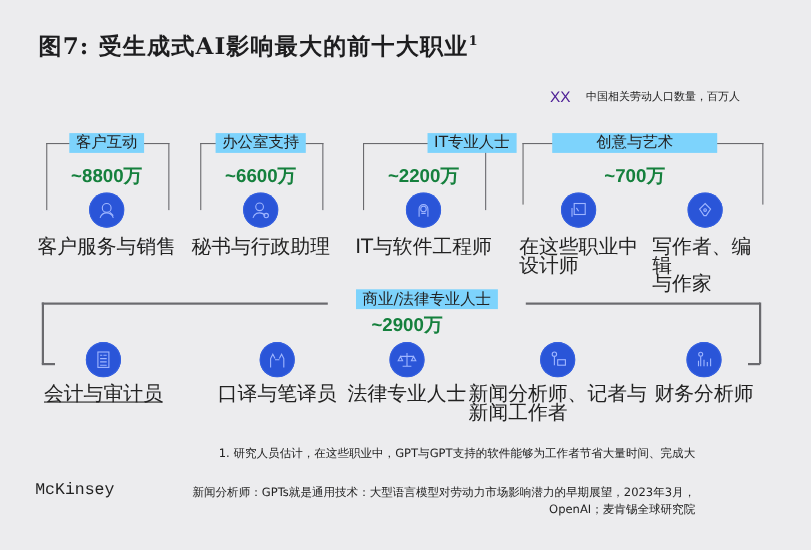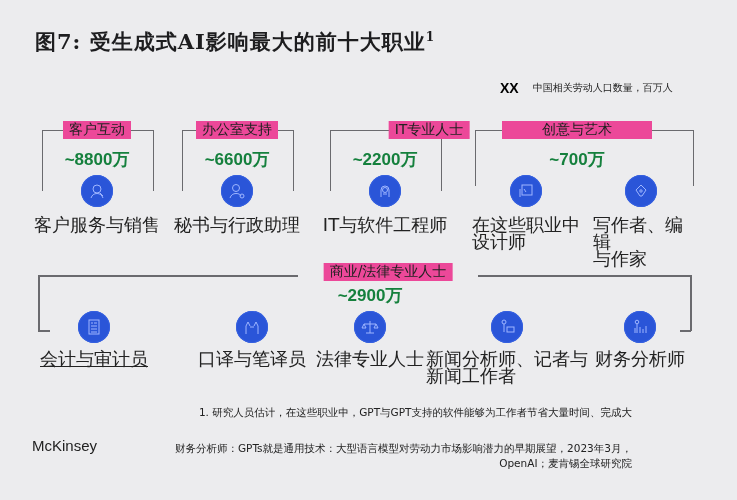--- a/index.html
+++ b/index.html
@@ -11,29 +11,29 @@
     position: relative;
   }
   .abs { position: absolute; }
   .title {
     left: 35px; top: 28px; font-size: 21px; font-weight: bold;
     letter-spacing: 1px; white-space: nowrap;
     font-family: "DejaVu Serif", serif;
   }
   .title sup { font-size: 12px; vertical-align: super; }
   .legend { left: 500px; top: 80px; display: flex; align-items: center; gap: 14px; white-space: nowrap; }
-  .legend-key { color: #000000; font-weight: bold; font-size: 14px; font-family: "Liberation Sans", sans-serif; }
+  .legend-key { color: #4c1d95; font-weight: normal; font-size: 14px; font-family: "Liberation Sans", sans-serif; }
   .legend-text { font-size: 10px; color: #222; }
 
   .bracket {
     position: absolute; border-top: 1.5px solid #6a6a6e;
     border-left: 1.5px solid #6a6a6e; border-right: 1.5px solid #6a6a6e;
   }
   .group-title {
-    position: absolute; font-size: 14px; background: #ec4899; padding: 0 6px;
+    position: absolute; font-size: 14px; background: #7dd3fc; padding: 0 6px;
     transform: translate(-50%, -50%); white-space: nowrap; color: #222;
   }
   .group-num {
     position: absolute; font-size: 17px; font-weight: bold; color: #15803d;
     transform: translateX(-50%); white-space: nowrap;
     font-family: "Liberation Sans", sans-serif;
   }
   .group-num .unit { font-family: "DejaVu Serif", serif; font-weight: bold; }
   .icon {
     position: absolute; width: 32px; height: 32px; border-radius: 50%;
@@ -49,21 +49,21 @@
   .bottom-line { position: absolute; background: #6a6a6e; }
 
   .footnote {
     right: 105px; top: 405px; font-size: 10.5px; text-align: right; line-height: 15px;
     width: 540px; color: #222; font-family: "DejaVu Sans", sans-serif;
   }
   .source {
     right: 105px; top: 441px; font-size: 10.5px; text-align: right; line-height: 15px;
     width: 540px; color: #222; font-family: "DejaVu Sans", sans-serif;
   }
-  .logo { left: 32px; top: 438px; font-family: Liberation Sans, sans-serif; font-size: 15px; line-height: 16px; color: #222; }
+  .logo { left: 32px; top: 438px; font-family: Liberation Mono, monospace; font-size: 15px; line-height: 16px; color: #222; }
   .logo .l2 { padding-left: 20px; display: block; }
 </style>
 </head>
 <body>
 
 <div class="abs title">
   <span>图7: 受生成式AI影响最大的前十大职业</span><sup>1</sup>
 </div>
 
 <div class="abs legend">
@@ -185,19 +185,19 @@
       <circle cx="7" cy="5" r="1.8"></circle>
       <path d="M7 7v9M5 16v-5M10 16v-6M13 16v-4M16 16v-7"></path>
     </svg>
 </div>
 <div class="occ-label" style="left:640px; top:350px;">财务分析师</div>
 
 <div class="abs footnote">
   <div>1. 研究人员估计，在这些职业中，GPT与GPT支持的软件能够为工作者节省大量时间、完成大</div>
 </div>
 <div class="abs source">
-  <div>财务分析师：GPTs就是通用技术：大型语言模型对劳动力市场影响潜力的早期展望，2023年3月，</div>
+  <div>新闻分析师：GPTs就是通用技术：大型语言模型对劳动力市场影响潜力的早期展望，2023年3月，</div>
   <div>OpenAI；麦肯锡全球研究院</div>
 </div>
 
 <div class="abs logo">
   <span>McKinsey</span>
 </div>
 
 </body></html>

